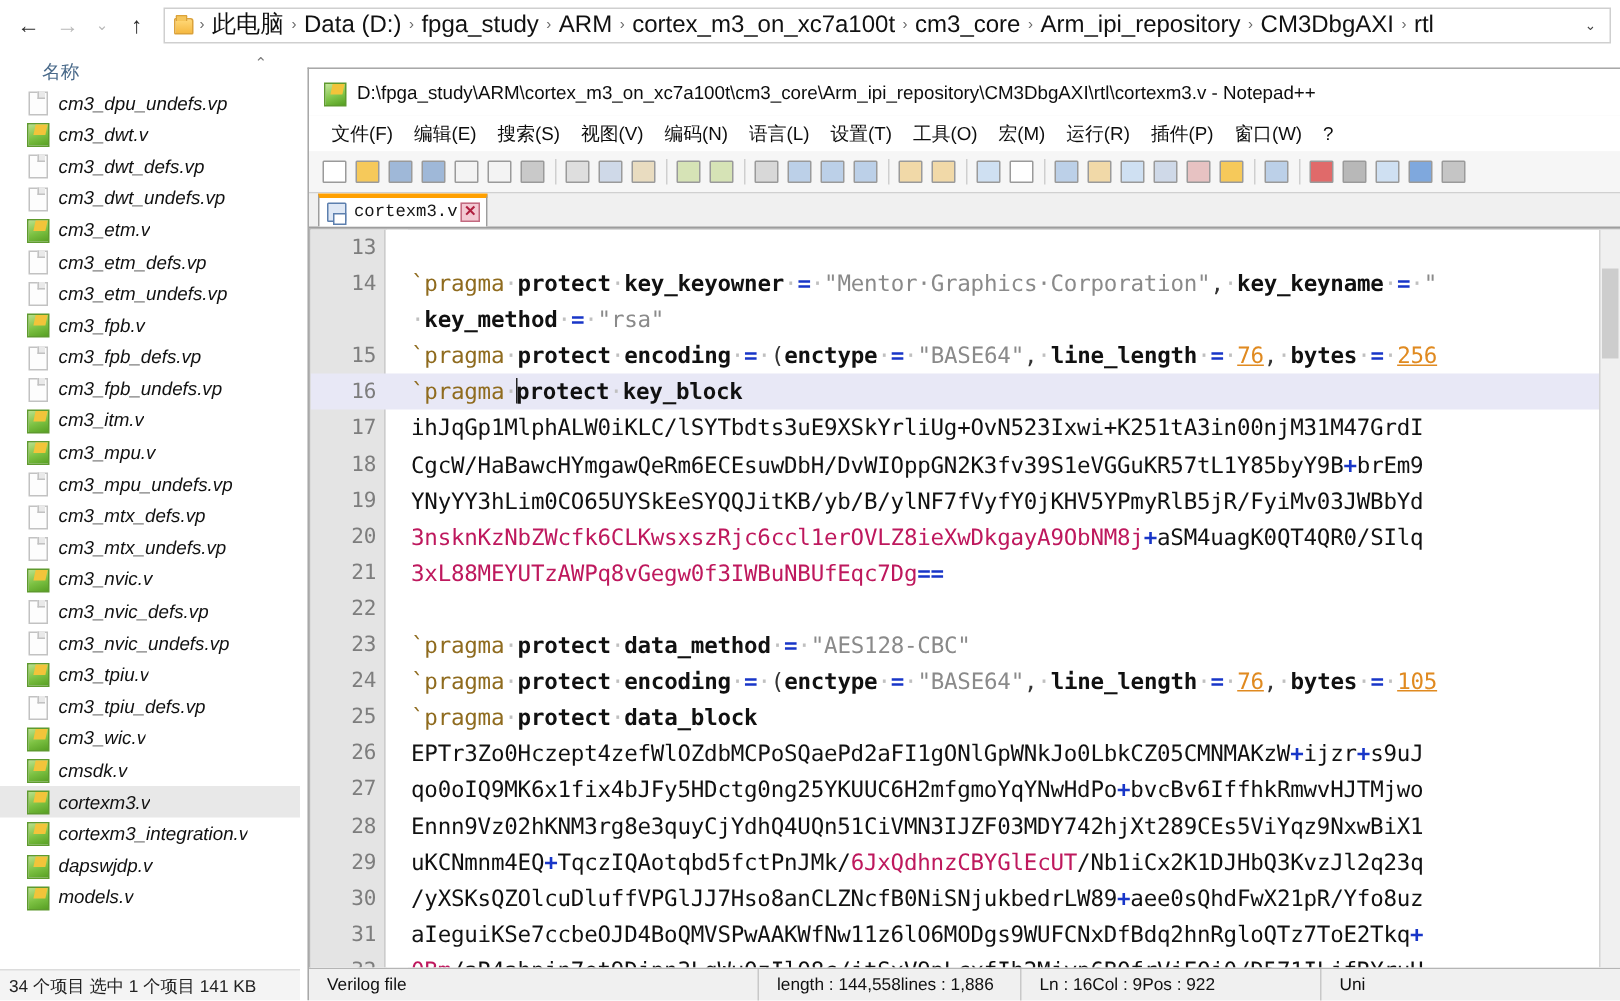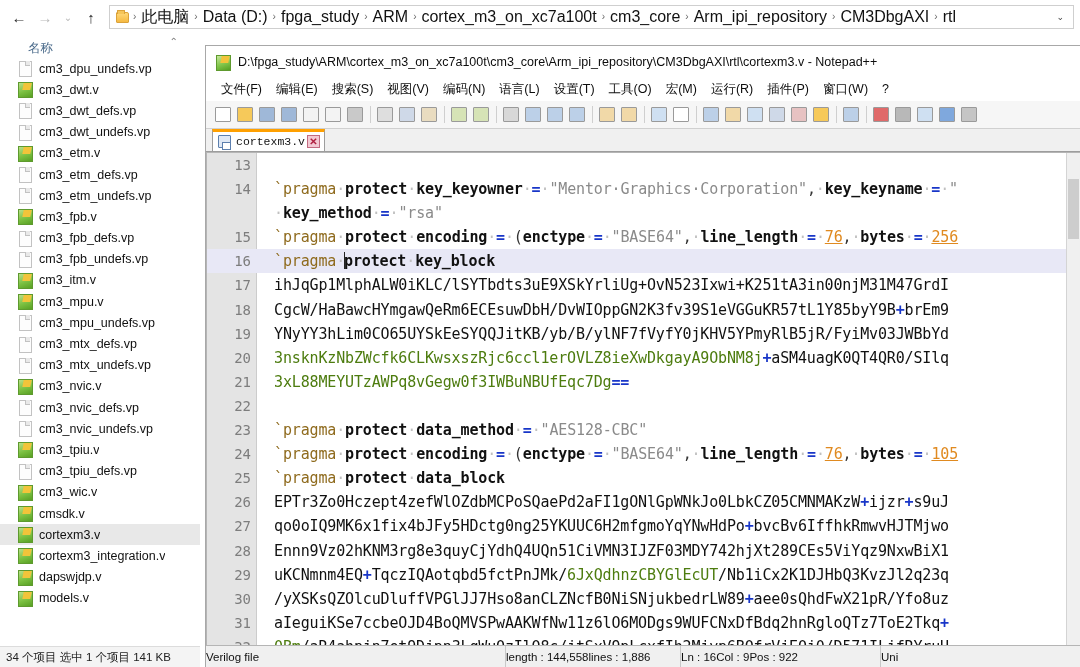--- a/index.html
+++ b/index.html
@@ -120,21 +120,21 @@
     width: 13px; height: 14px;
     background: linear-gradient(160deg,#b9e08a 0%, #7cc142 55%, #58a024 100%);
     border: 1px solid #5e9a2e;
   }
   .ficon.green::before {
     content: ""; position: absolute; left: 6px; top: 1px;
     width: 8px; height: 7px; z-index: 2;
     background: #f2c43a;
     transform: skewX(-12deg);
   }
-  .fname { overflow: hidden; text-overflow: clip; }
+  .fname { overflow: hidden; text-overflow: clip; font-style: italic; }
 
   .exp-status {
     position: absolute; left: 0; top: 646px;
     width: 200px; height: 21px;
     background: #f4f4f4;
     border-top: 1px solid #dcdcdc;
     font-size: 11.5px; color: #222;
     display: flex; align-items: center;
     padding-left: 6px;
     white-space: nowrap; overflow: hidden;
@@ -270,21 +270,21 @@
     color: #000000;
     letter-spacing: -0.15px;
   }
   
   .k-pragma { color: #8f6b1e; }
   .k-word   { color: #111111; font-weight: bold; }
   .k-str    { color: #8a8a8a; }
   .k-num    { color: #e08a20; text-decoration: underline; }
   .k-op     { color: #1836c8; font-weight: bold; }
   .k-b64    { color: #111111; }
-  .k-b64o   { color: #4d7c0f; }
+  .k-b64o   { color: #be185d; }
   .k-punc   { color: #333333; }
   .k-dot    { color: #c0c0c0; }
 
   .caret {
     display: inline-block; width: 0; border-left: 1px solid #222;
     height: 17px; vertical-align: -3px; margin: 0 -1px;
   }
 
   
   .vscroll {
@@ -298,21 +298,21 @@
   }
 
   .npp-status {
     height: 22px; background: #f0f0f0;
     border-top: 1px solid #b5b5b5;
     display: flex; align-items: center;
     font-size: 11.5px; color: #101010;
   }
   .sbox {
     height: 22px; display: flex; align-items: center;
-    padding: 0 0; border-right: 1px solid #c8c8c8;
+    padding: 0 12px; border-right: 1px solid #c8c8c8;
     white-space: nowrap; overflow: hidden;
   }
   .sbox.s1 { width: 300px; }
   .sbox.s2 { width: 175px; }
   .sbox.s3 { width: 200px; }
   .sbox.s4 { flex: 1 1 auto; border-right: none; }
 </style>
 </head>
 <body>
 

